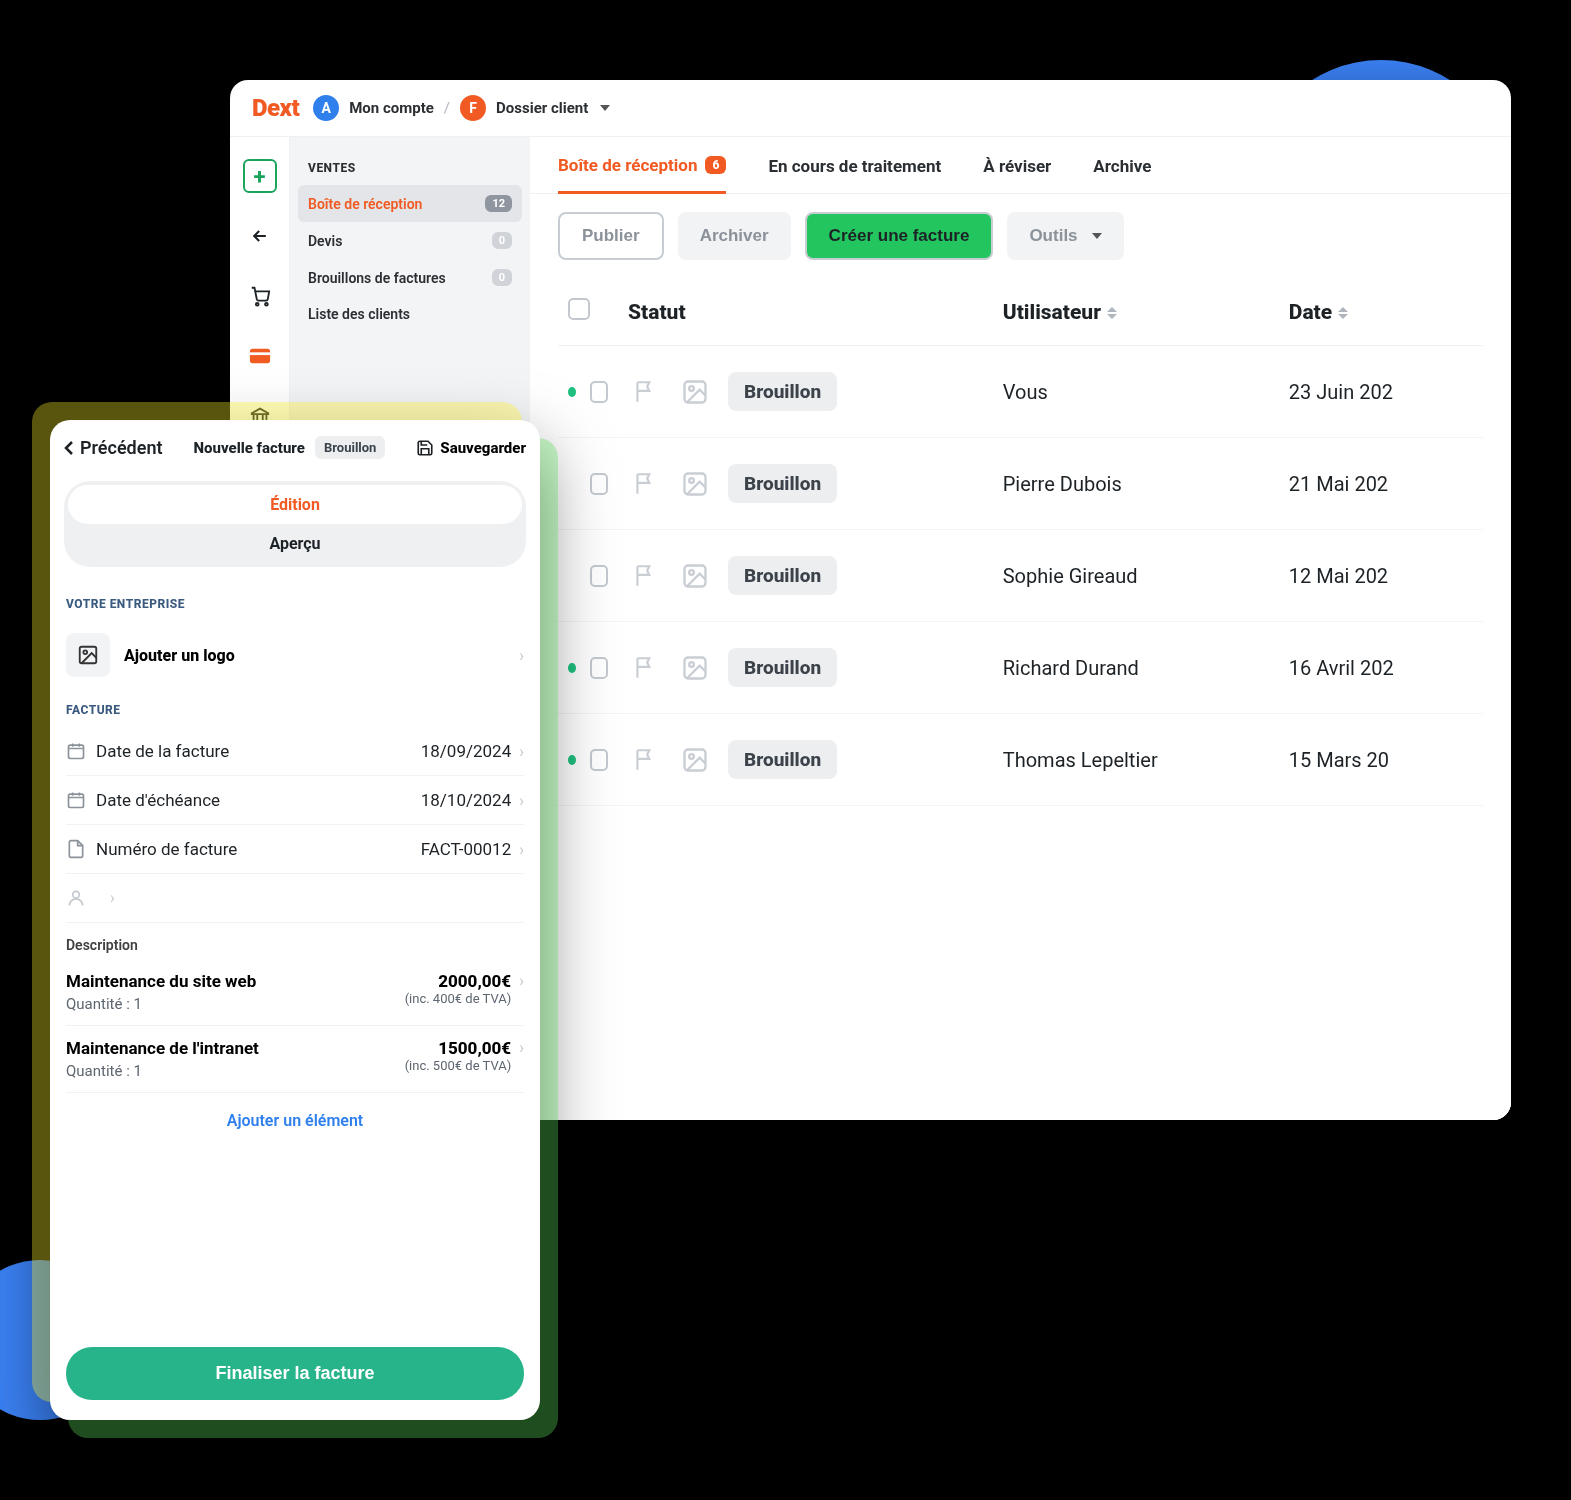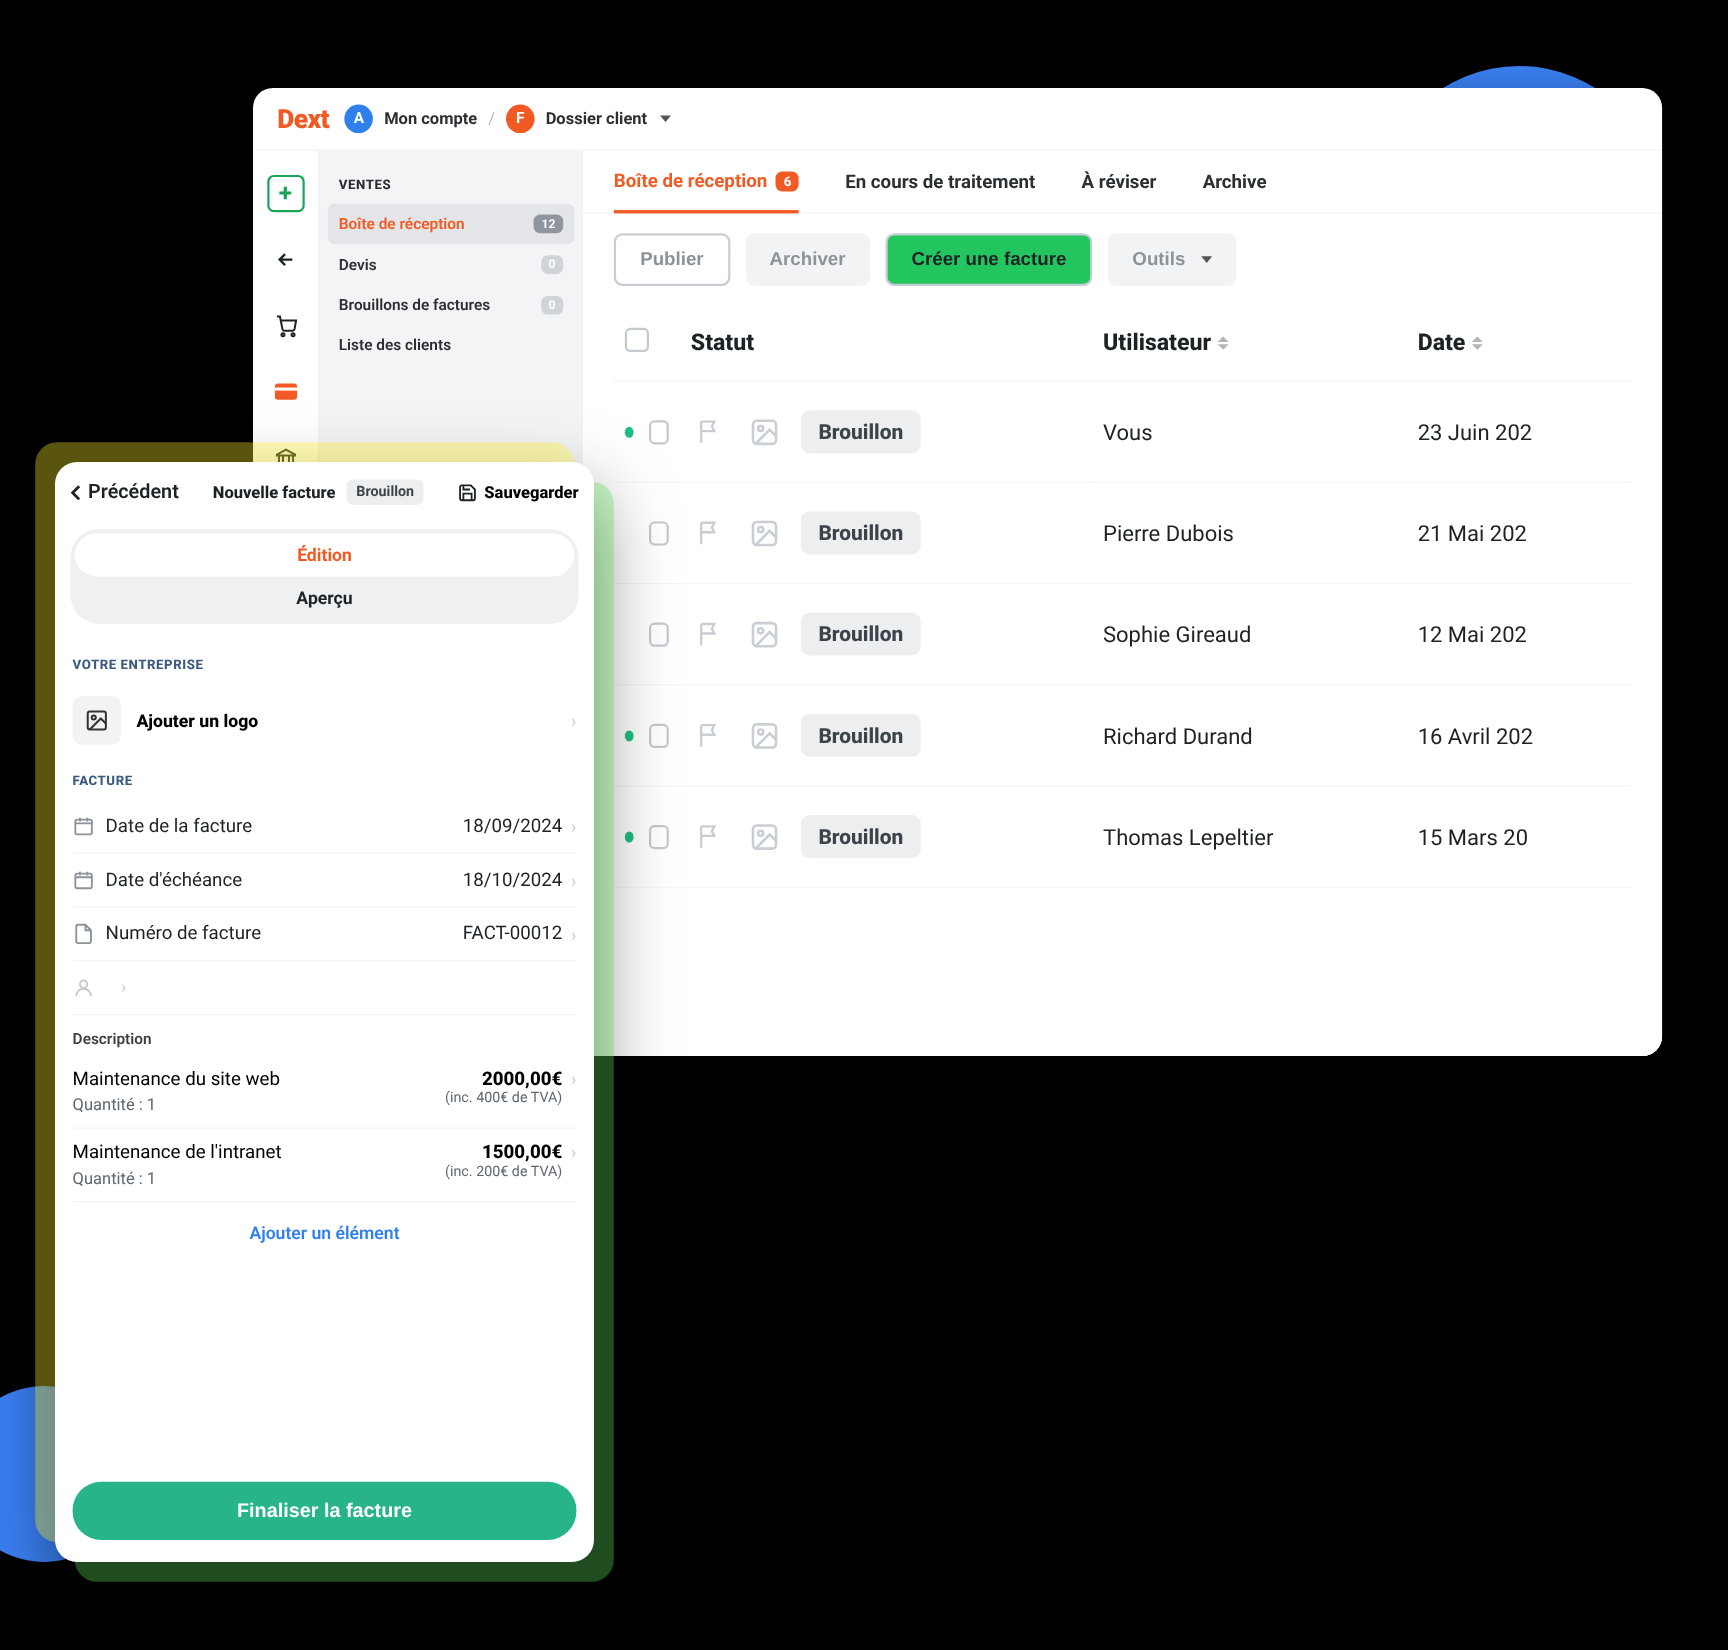--- a/index.html
+++ b/index.html
@@ -19,21 +19,21 @@
   .blob-top-right {
     top: 60px; right: 60px; width: 260px; height: 260px;
   }
   .blob-bottom-left {
     bottom: 80px; left: -40px; width: 160px; height: 160px;
   }
   
   .desktop {
     position: absolute;
     top: 80px; left: 230px; right: 60px;
-    height: 880px;
+    height: 1040px;
     background: #fff;
     border-radius: 18px;
     box-shadow: 0 20px 60px rgba(0,0,0,0.5);
     overflow: hidden;
     display: flex;
     flex-direction: column;
   }
   .desktop-header {
     display: flex;
     align-items: center;
@@ -206,21 +206,21 @@
   .m-logo-text { font-weight:800; font-size:16px; flex:1; }
   .m-company-row { display:flex; gap:10px; padding:14px 0; border-bottom:1px solid #f0f2f4; }
   .m-company-icon { width:26px; color:#c3c9cf; }
   .m-company-name { font-weight:800; font-size:18px; }
   .m-company-addr { font-size:15px; color:#1d2226; line-height:1.45; margin-top:2px; }
   .m-desc-label { font-size:14px; color:#404040; font-weight:600; margin:14px 0 6px; }
   .m-item {
     display:flex; padding:12px 0; border-bottom:1px solid #f0f2f4; cursor:pointer;
   }
   .m-item-left { flex:1; }
-  .m-item-name { font-weight:400; font-size:17px; }
+  .m-item-name { font-weight:700; font-size:17px; }
   .m-item-qty { font-size:15px; color:#5e6670; margin-top:4px; }
   .m-item-right { text-align:right; }
   .m-item-price { font-weight:800; font-size:17px; }
   .m-item-vat { font-size:13px; color:#5e6670; }
   .m-add-link {
     text-align:center; color:#2f80ed; font-weight:600; font-size:16px;
     padding:18px 0; cursor:pointer;
   }
   .m-finalize {
     background:#28b48a; color:#fff; font-weight:800; font-size:18px;
@@ -577,21 +577,21 @@
     </div>
     <span class="m-row-chev">›</span>
         </div>
         <div class="m-item">
     <div class="m-item-left">
       <div class="m-item-name">Maintenance de l'intranet</div>
       <div class="m-item-qty">Quantité : 1</div>
     </div>
     <div class="m-item-right">
       <div class="m-item-price">1500,00€</div>
-      <div class="m-item-vat">(inc. 200€ de TVA)</div>
+      <div class="m-item-vat">(inc. 500€ de TVA)</div>
     </div>
     <span class="m-row-chev">›</span>
         </div>
       </div>
 
     <div class="m-add-link">Ajouter un élément</div>
   </div>
   <button class="m-finalize">Finaliser la facture</button>
 </div>
 

